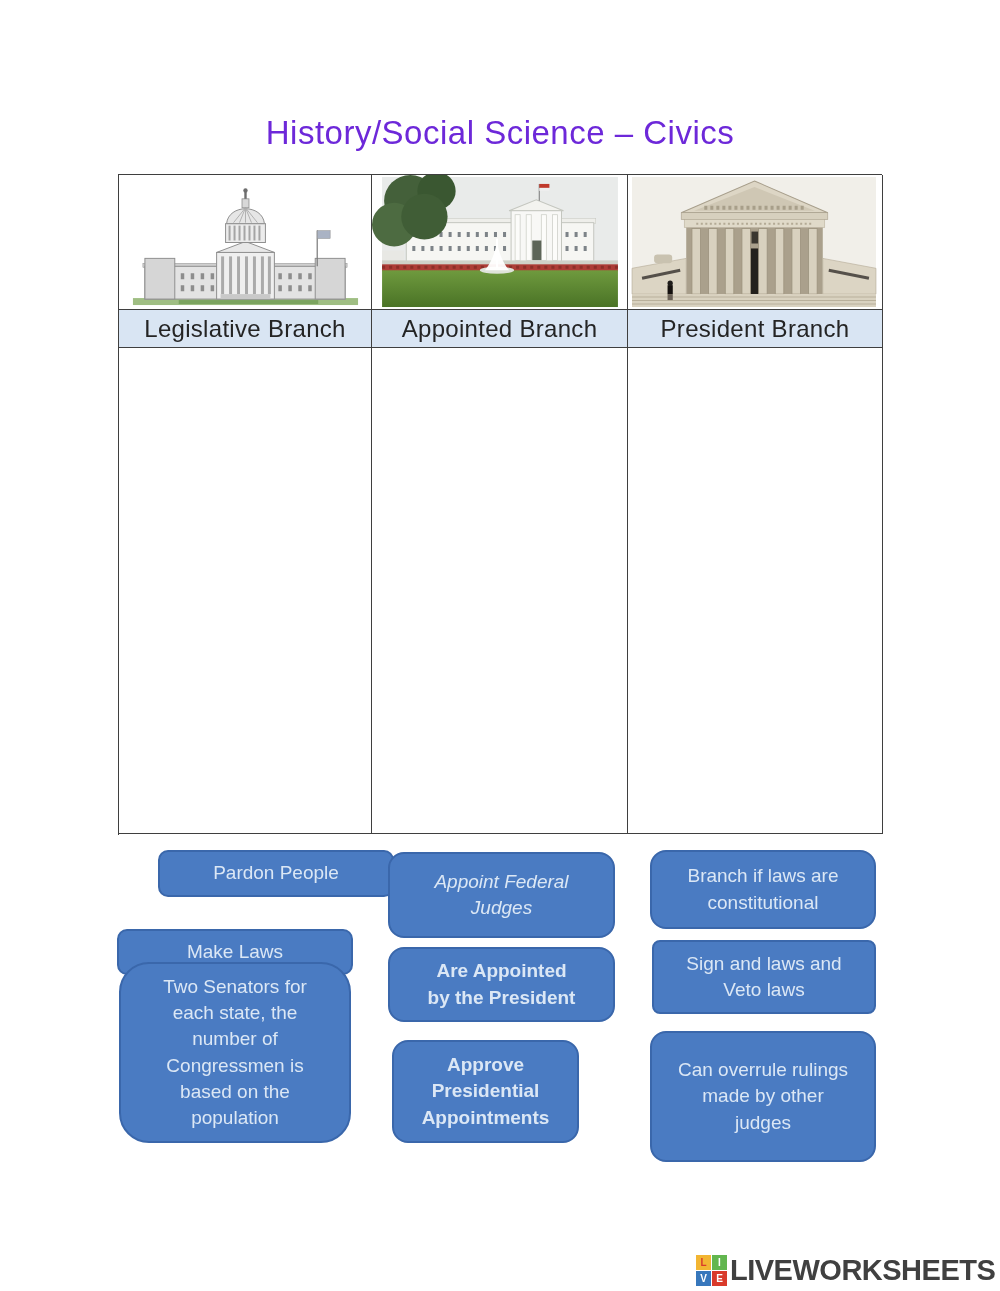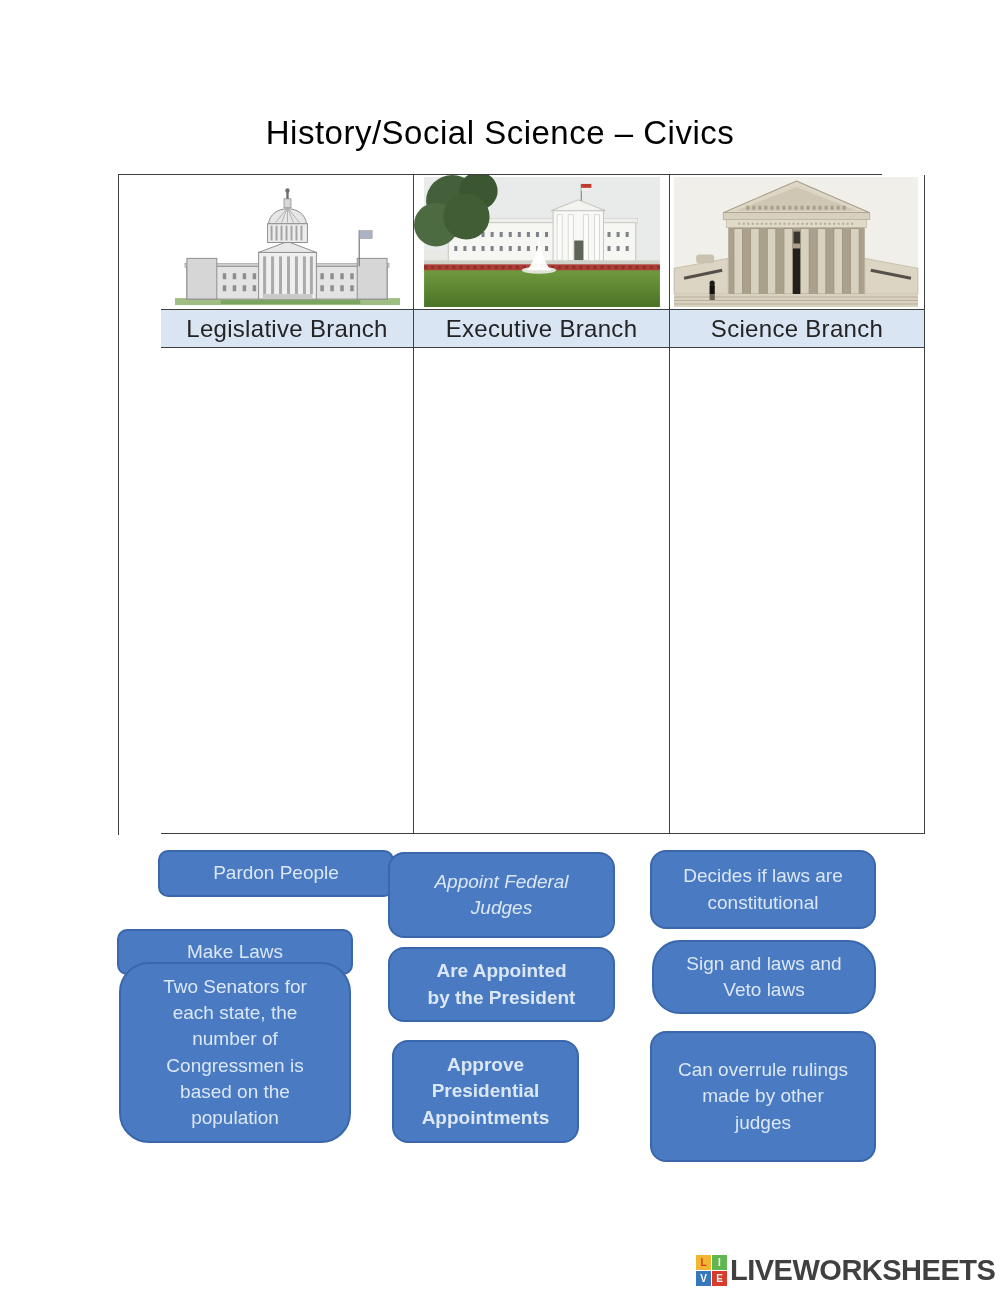--- a/index.html
+++ b/index.html
@@ -4,30 +4,30 @@
 <style>
   * { margin:0; padding:0; box-sizing:border-box; }
   html,body { background:#ffffff; }
   .page {
     position:relative; width:1000px; height:1291px; margin:0 auto;
     background:#ffffff; overflow:hidden;
     font-family:"Liberation Sans", sans-serif;
   }
   .title {
     position:absolute; top:114px; left:0; width:1000px;
-    text-align:center; font-size:33px; font-weight:500; color:#000000;
+    text-align:center; font-size:33px; font-weight:500; color:#6d28d9;
     letter-spacing:0.5px;
   }
   
   .branch-table {
     position:absolute; left:118px; top:174px; width:764px; height:661px;
     display:grid;
     grid-template-columns:253px 256px 255px;
     grid-template-rows:135px 38px 486px;
-    border-top:1.5px solid #3f3f3f; border-left:1.5px solid #3f3f3f;padding-left:42px;
+    border-top:1.5px solid #3f3f3f; border-left:1.5px solid #3f3f3f;
   }
   .cell {
     border-right:1.5px solid #3f3f3f; border-bottom:1.5px solid #3f3f3f;
     background:#ffffff; overflow:hidden;
   }
   .img-cell { display:flex; align-items:flex-end; justify-content:center; }
   .img-cell svg { display:block; width:100%; height:100%; }
   .head-cell {
     background:#d9e5f3; display:flex; align-items:center; justify-content:center;
     font-size:24px; color:#242424; letter-spacing:0.3px;
@@ -39,21 +39,21 @@
     background:#4a7bc2; border:2px solid #3a67ab; color:#dbe7f5;
     text-align:center; font-size:19px; line-height:1.38; cursor:grab;
   }
   .c-l1 { left:117px; top:850px; width:236px; height:47px; border-radius:10px;margin-left:41px; }
   .c-l2 { left:117px; top:905px; width:236px; height:46px; border-radius:10px;margin-top:24px; }
   .c-l3 { left:119px; top:962px; width:232px; height:181px; border-radius:30px; padding:0 20px; }
   .c-m1 { left:388px; top:852px; width:227px; height:86px; border-radius:16px; padding:0 34px;font-style:italic; }
   .c-m2 { left:388px; top:947px; width:227px; height:75px; border-radius:16px; padding:0 34px;font-weight:bold; }
   .c-m3 { left:392px; top:1040px; width:187px; height:103px; border-radius:16px; padding:0 26px;font-weight:bold; }
   .c-r1 { left:650px; top:850px; width:226px; height:79px; border-radius:16px; padding:0 23px; }
-  .c-r2 { left:652px; top:940px; width:224px; height:74px; border-radius:28px; padding:0 23px; }
+  .c-r2 { left:652px; top:940px; width:224px; height:74px; border-radius:8px; padding:0 23px; }
   .c-r3 { left:650px; top:1031px; width:226px; height:131px; border-radius:16px; padding:0 23px; }
   
   .footer {
     position:absolute; left:696px; top:1251px; height:38px;
     display:flex; align-items:center; gap:3px;
   }
   .logo-grid {
     display:grid; grid-template-columns:15px 15px; grid-template-rows:15px 15px;
     gap:1px; background:#ffffff;
   }
@@ -208,37 +208,37 @@
             <line x1="4" y1="126.5" x2="247" y2="126.5"></line>
           <line x1="4" y1="130" x2="247" y2="130"></line>
         </g>
         <circle cx="42" cy="109" r="2.6" fill="#1e1c1a"></circle>
         <rect x="39.4" y="111" width="5.2" height="9" fill="#14100e"></rect>
         <rect x="39.4" y="120" width="5.2" height="6" fill="#6b6257"></rect>
       </svg>
     </div>
 
     <div class="cell head-cell">Legislative Branch</div>
-    <div class="cell head-cell">Executive Branch</div>
-    <div class="cell head-cell">Science Branch</div>
+    <div class="cell head-cell">Appointed Branch</div>
+    <div class="cell head-cell">President Branch</div>
 
     <div class="cell drop-cell"></div>
     <div class="cell drop-cell"></div>
     <div class="cell drop-cell"></div>
   </div>
 
   <div class="card c-l1">Pardon People</div>
   <div class="card c-l2">Make Laws</div>
   <div class="card c-l3">Two Senators for each state, the number of Congressmen is based on the population</div>
 
   <div class="card c-m1">Appoint Federal Judges</div>
   <div class="card c-m2">Are Appointed by the President</div>
   <div class="card c-m3">Approve Presidential Appointments</div>
 
-  <div class="card c-r1">Decides if laws are constitutional</div>
+  <div class="card c-r1">Branch if laws are constitutional</div>
   <div class="card c-r2">Sign and laws and Veto laws</div>
   <div class="card c-r3">Can overrule rulings made by other judges</div>
 
   <div class="footer">
     <div class="logo-grid">
       <div class="tile tile-l">L</div>
       <div class="tile tile-i">I</div>
       <div class="tile tile-v">V</div>
       <div class="tile tile-e">E</div>
     </div>

